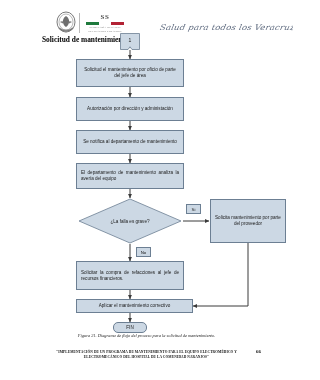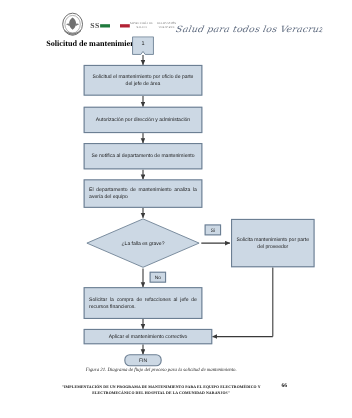--- a/index.html
+++ b/index.html
@@ -46,21 +46,21 @@
   }
   .emblem svg { display: block; }
   .logo-divider {
     width: 1px;
     height: 20px;
     background: #b9b9b9;
     margin: 0 3px 0 2px;
   }
   .ss-block {
     display: flex;
-    flex-direction: row;
+    flex-direction: column;
     align-items: center;
     justify-content: center;
     flex: 1 1 auto;
   }
   .ss-text {
     font-size: 7px;
     font-weight: bold;
     letter-spacing: 0.5px;
     color: #4a4a4a;
     line-height: 8px;

